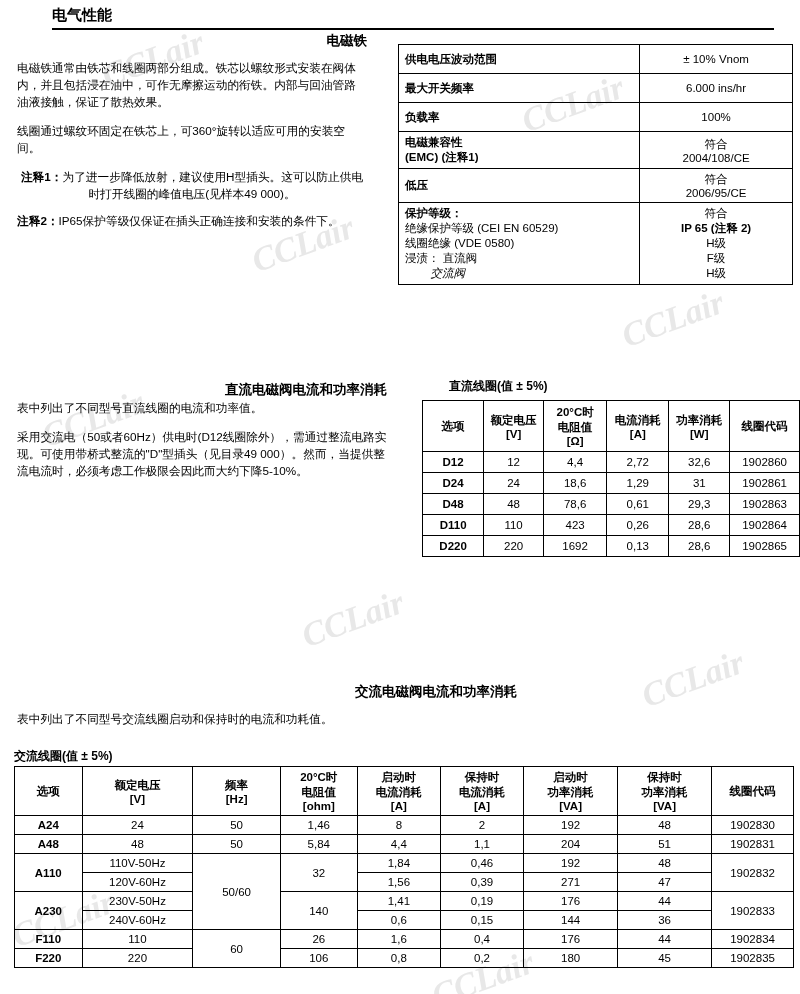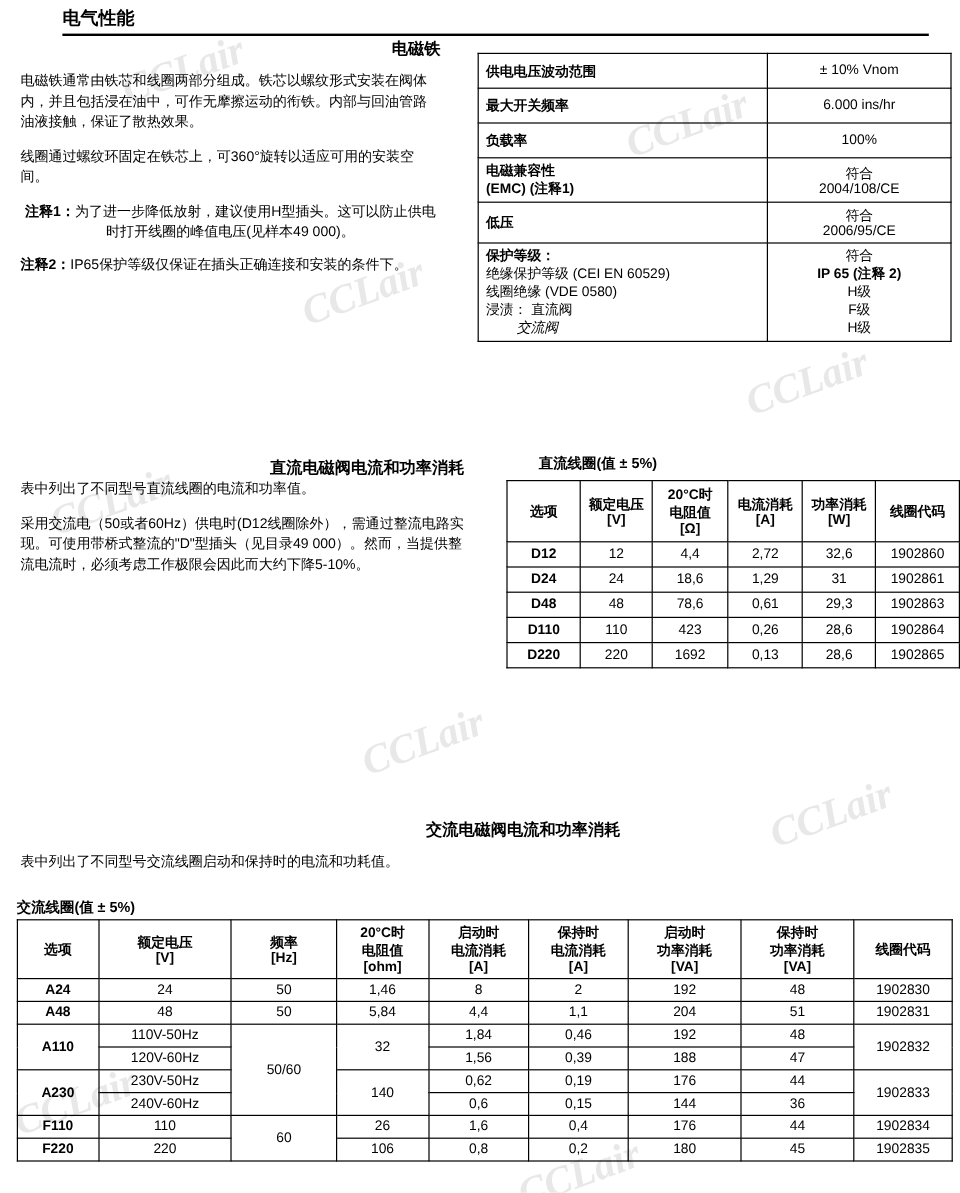--- a/index.html
+++ b/index.html
@@ -332,29 +332,29 @@
           <td class="ctr">0,46</td>
           <td class="ctr">192</td>
           <td class="ctr">48</td>
           <td class="ctr" rowspan="2">1902832</td>
         </tr>
 
         <tr>
           <td class="ctr">120V-60Hz</td>
           <td class="ctr">1,56</td>
           <td class="ctr">0,39</td>
-          <td class="ctr">188</td>
+          <td class="ctr">271</td>
           <td class="ctr">47</td>
         </tr>
 
         <tr>
           <td class="ctr bold" rowspan="2">A230</td>
           <td class="ctr">230V-50Hz</td>
           <td class="ctr" rowspan="2">140</td>
-          <td class="ctr">0,62</td>
+          <td class="ctr">1,41</td>
           <td class="ctr">0,19</td>
           <td class="ctr">176</td>
           <td class="ctr">44</td>
           <td class="ctr" rowspan="2">1902833</td>
         </tr>
 
         <tr>
           <td class="ctr">240V-60Hz</td>
           <td class="ctr">0,6</td>
           <td class="ctr">0,15</td>

